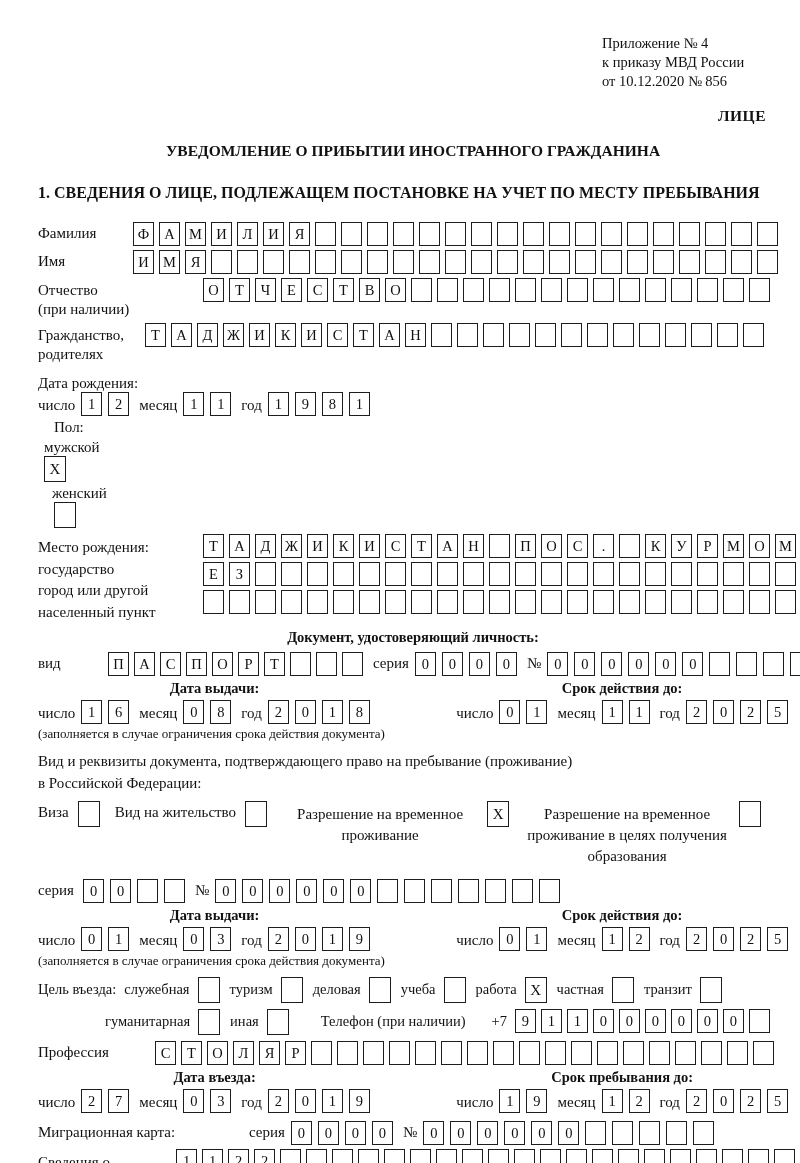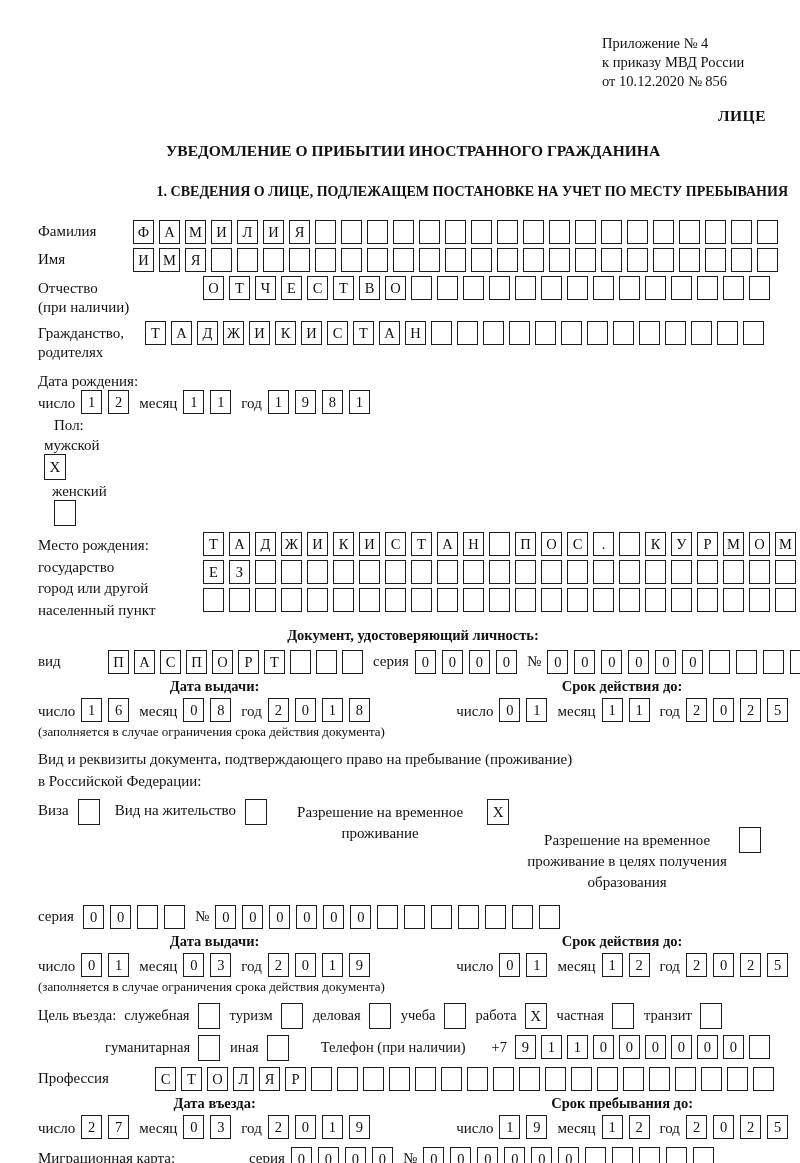--- a/index.html
+++ b/index.html
@@ -8,21 +8,21 @@
           padding:34px 12px 0 38px; background:#fff; overflow:hidden; }
 
   
   .appendix { margin-left:auto; width:186px; font-size:14.5px; line-height:19px; }
   .edition { margin-top:5px; }
   .forma { text-align:right; font-weight:bold; font-size:15.5px; margin:16px 22px 14px 0; letter-spacing:.5px; }
 
   .title { text-align:center; font-weight:bold; font-size:15.5px; line-height:23px; }
   .title-blank { display:inline-block; width:62px; height:15px; border-bottom:2.4px solid #333; margin-left:10px; }
 
-  .sec-heading { text-align:right; font-weight:bold; font-size:14px; margin:22px 0 20px; }
+  .sec-heading { text-align:left; font-weight:bold; font-size:16px; margin:22px 0 20px; }
 
   
   .frow { display:flex; align-items:flex-start; margin-bottom:4px; }
   .flabel { font-size:15px; padding-top:3px; flex:0 0 auto; }
   .flabel .l2 { line-height:19px; }
   .lb45{flex:0 0 45px} .lb70{flex:0 0 70px} .lb95{flex:0 0 95px} .lb107{flex:0 0 107px}
   .lb117{flex:0 0 117px} .lb138{flex:0 0 138px} .lb165{flex:0 0 165px} .lb185{flex:0 0 185px}
 
   .boxes { display:flex; gap:5px; }
   .cbox { flex:0 0 auto; width:21px; height:24px; box-sizing:border-box; border:1.7px solid #1d1d1d;
@@ -39,21 +39,21 @@
 
   .pair-row { display:flex; align-items:flex-start; margin-top:2px; }
   .pair-col1 { width:380px; }
   .pair-col2 { margin-left:65px; flex:1 1 auto; }
   .center-head { text-align:center; font-weight:bold; font-size:14.5px; margin-bottom:3px; }
   .note { font-size:13px; text-align:left; padding-right:8px; margin:2px 0 8px; }
 
   .intro { font-size:15px; line-height:22px; }
   .opt-row { display:flex; align-items:flex-start; margin:7px 0 12px; }
   .opt { display:flex; align-items:flex-start; margin-right:15px; }
-  .opt:last-child { margin-right:0;margin-top:28px; }
+  .opt:last-child { margin-right:0; }
   .opt-label { font-size:15px; padding-top:3px; margin-right:9px; }
   .opt-label.c2 { max-width:196px; text-align:center; line-height:21px; }
   .opt-label.c3 { max-width:206px; text-align:center; line-height:21px; }
 
   .goal-row { display:flex; align-items:flex-start; margin-bottom:6px; }
   .goal-row .glabel { font-size:14.5px; padding-top:4px; margin-right:8px; white-space:nowrap; }
   .goal-row .checkbox { margin-right:10px; }
   .indent67 { margin-left:67px; }
 
   .stack { display:flex; flex-direction:column; }

